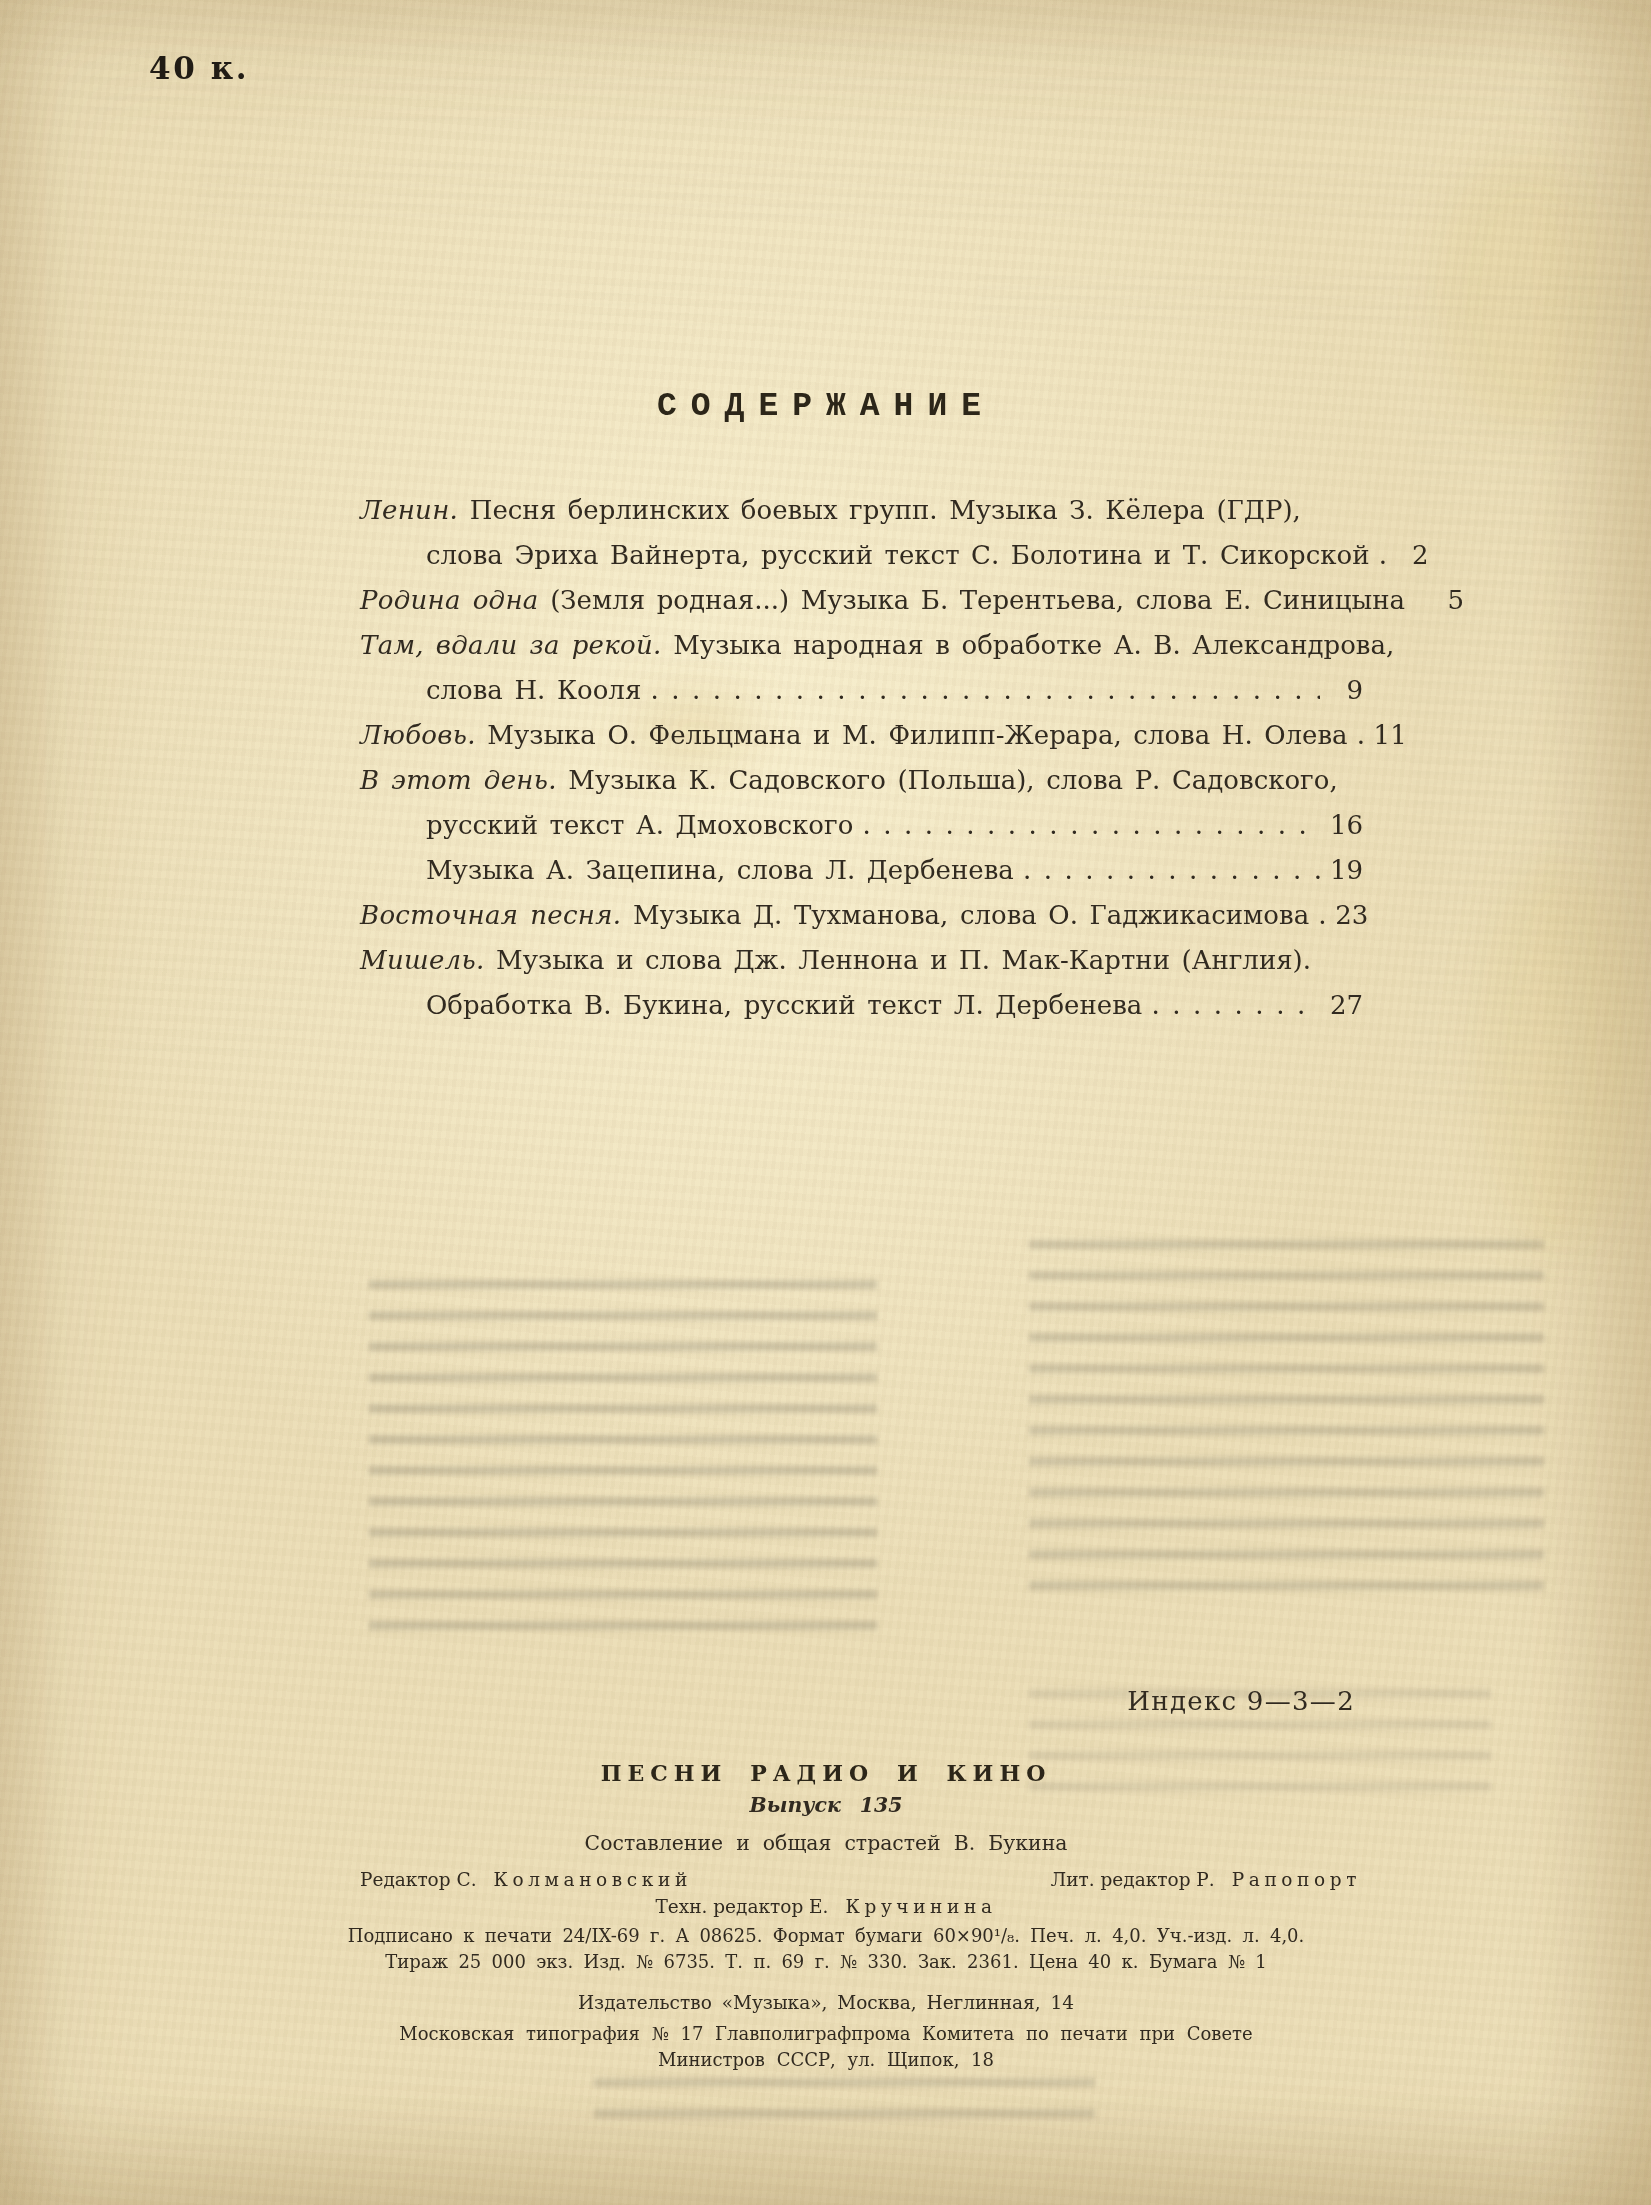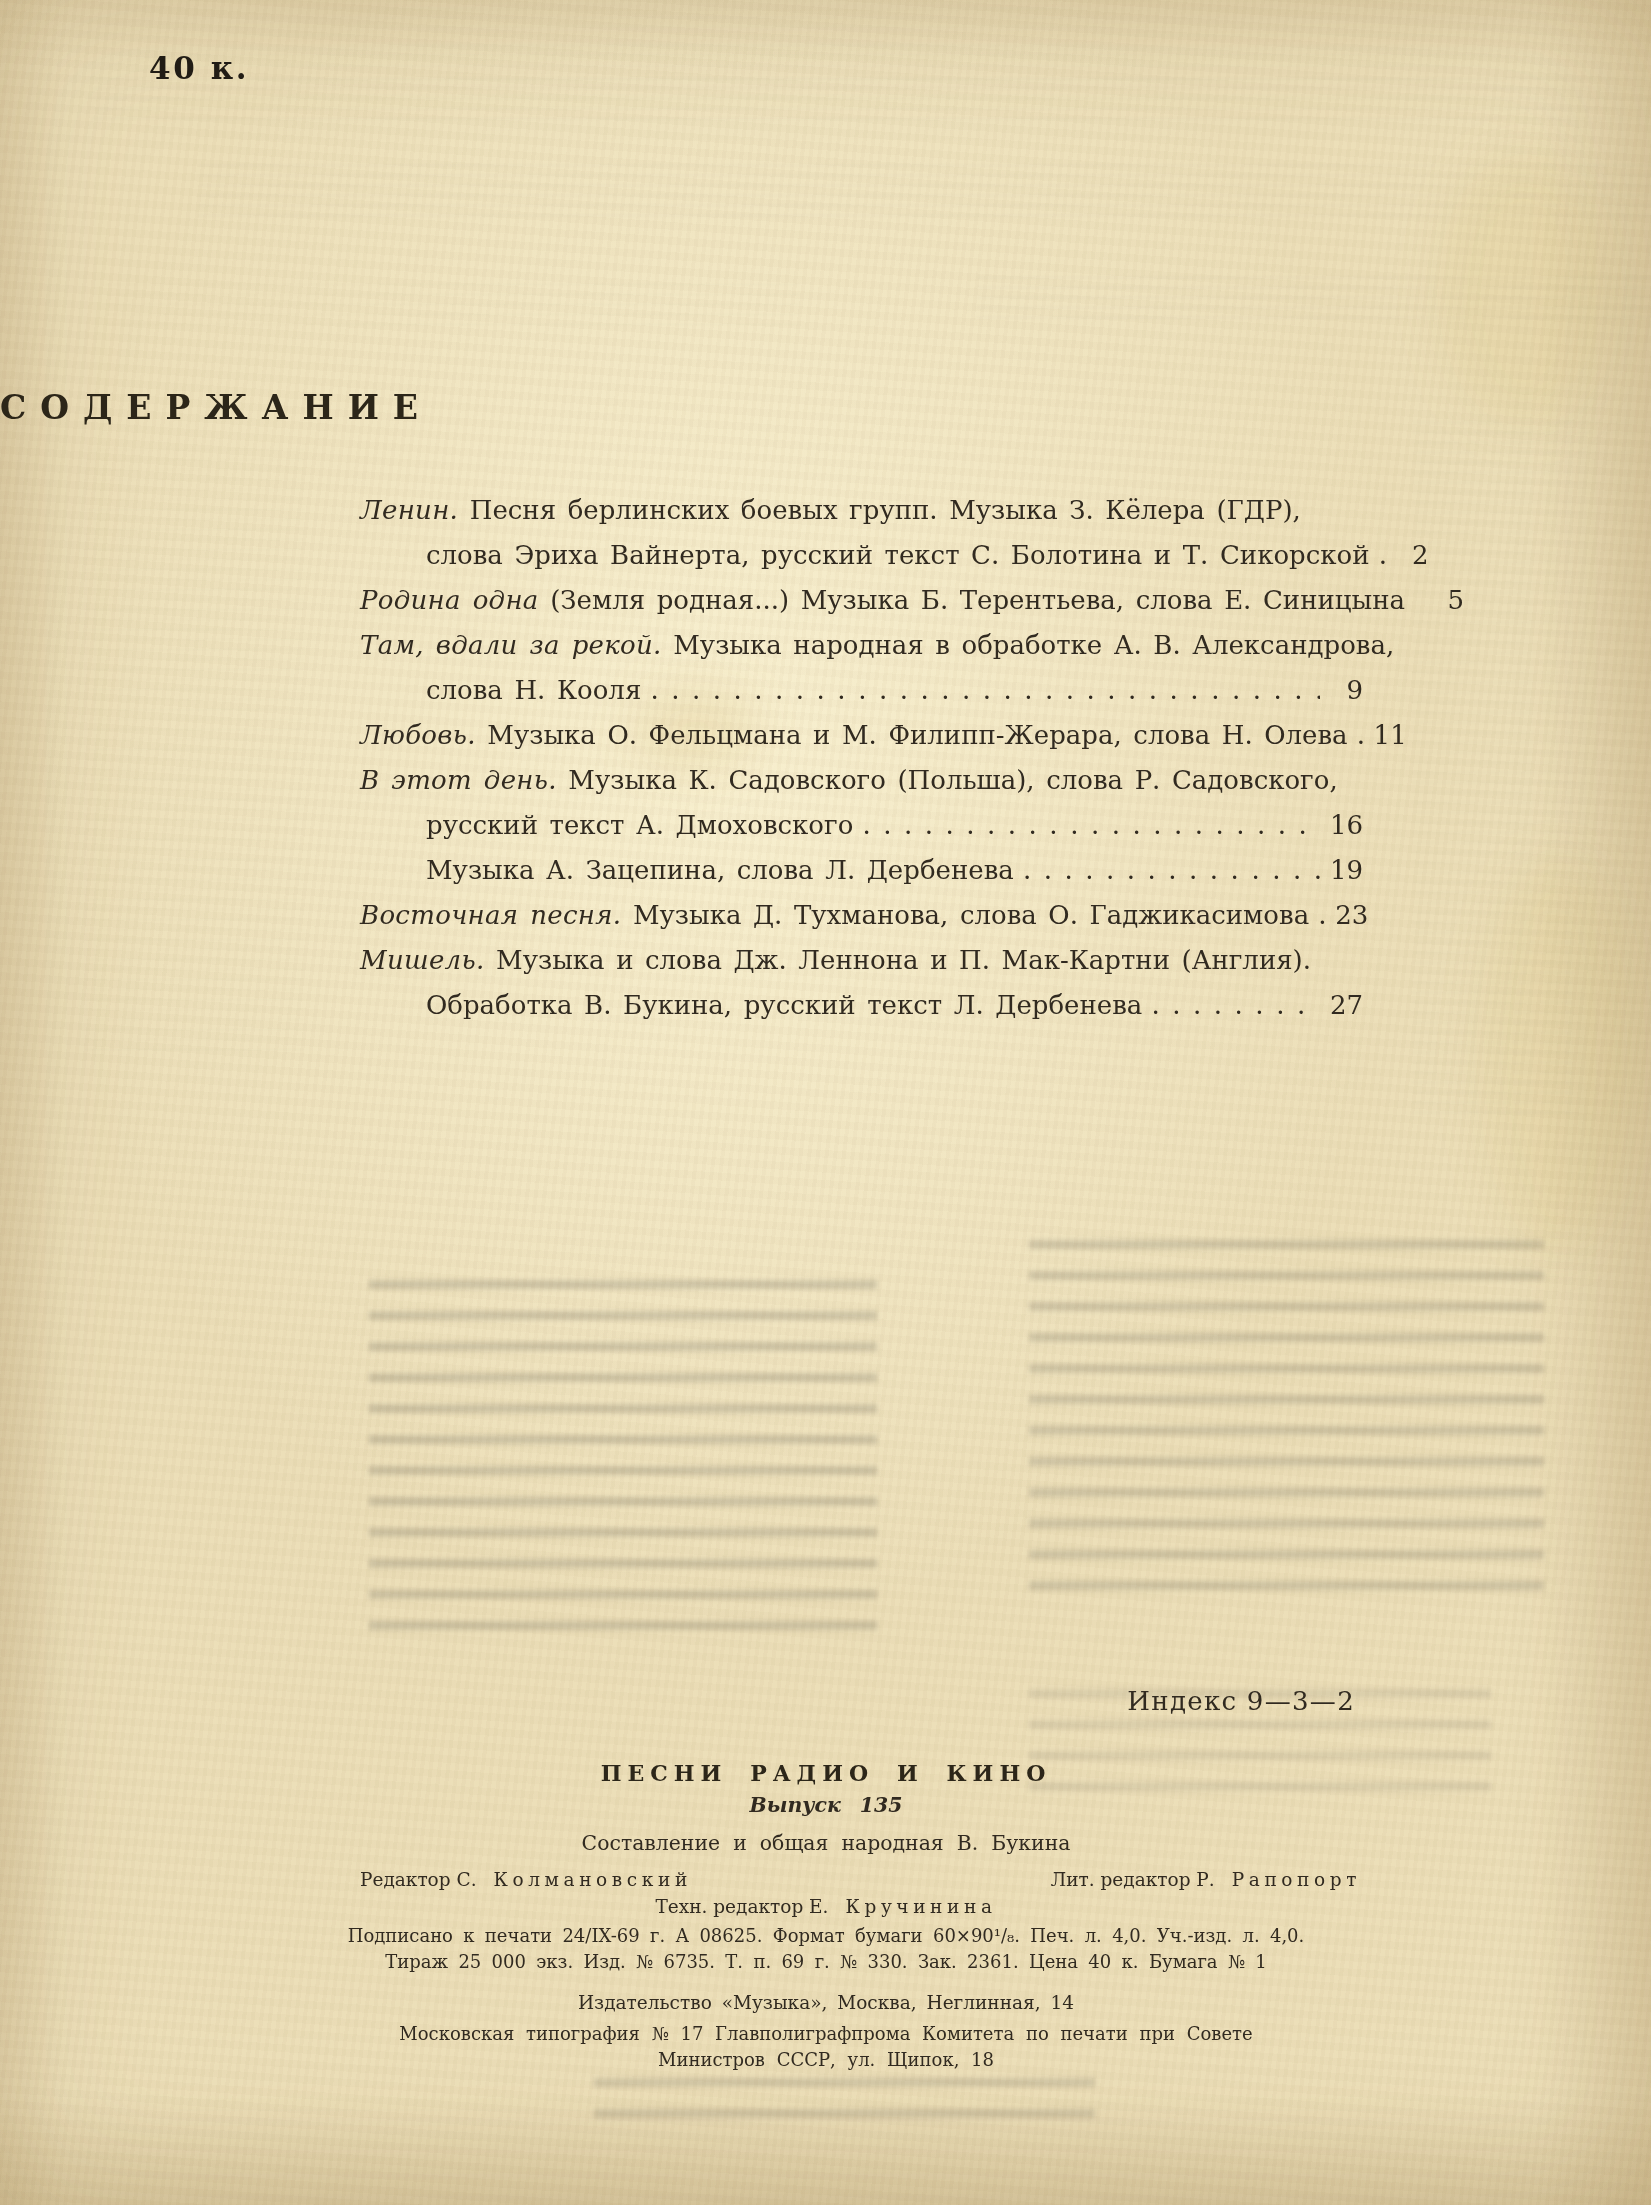--- a/index.html
+++ b/index.html
@@ -37,22 +37,22 @@
     filter:blur(2.6px);
   }
   .stain{position:absolute;border-radius:50%;pointer-events:none;filter:blur(22.4px);}
 
   .price{
     position:absolute;top:50px;left:149px;
     font-size:31px;font-weight:700;letter-spacing:2.6px;color:#211c15;
   }
   .doc-title{
     position:absolute;top:388px;left:0;width:100%;
-    font-size:33px;font-weight:700;
-    letter-spacing:14px;color:#2c2619;white-space:nowrap;
+    text-align:center;font-size:33px;font-weight:700;
+    letter-spacing:14px;color:#2c2619;white-space:nowrap;font-family:Liberation Mono, monospace;
   }
   .toc{
     position:absolute;top:488px;left:360px;width:1003px;
     font-size:26px;line-height:45px;word-spacing:3.3px;
   }
   .toc-line{display:flex;align-items:flex-end;}
   .toc-line.indent{padding-left:66px;}
   .toc-text{white-space:pre;}
   .toc-text i{font-style:italic;letter-spacing:0.3px;}
   .leader{flex:1 1 auto;overflow:hidden;white-space:nowrap;margin:0 5.3px 0 9.2px;min-width:6.6px;}
@@ -155,21 +155,21 @@
         <span class="toc-text">Обработка В. Букина, русский текст Л. Дербенева</span>
         <span class="leader dots"></span>
         <span class="toc-page">27</span>
       </div>
     </div>
 
   <div class="index-line">Индекс 9—3—2</div>
 
   <div class="c-line series">ПЕСНИ РАДИО И КИНО</div>
   <div class="c-line issue">Выпуск 135</div>
-  <div class="c-line compiled">Составление и общая народная В. Букина</div>
+  <div class="c-line compiled">Составление и общая страстей В. Букина</div>
 
   <div class="editors">
     <span><span>Редактор С.</span><span class="sp-name">Колмановский</span></span>
     <span><span>Лит. редактор Р.</span><span class="sp-name">Рапопорт</span></span>
   </div>
   <div class="c-line tech"><span>Техн. редактор Е.</span><span class="sp-name">Кручинина</span></div>
 
   <div class="c-line print1">Подписано к печати 24/IX-69 г. А 08625. Формат бумаги 60×90¹/₈. Печ. л. 4,0. Уч.-изд. л. 4,0.</div>
   <div class="c-line print2">Тираж 25 000 экз. Изд. № 6735. Т. п. 69 г. № 330. Зак. 2361. Цена 40 к. Бумага № 1</div>
   <div class="c-line publisher">Издательство «Музыка», Москва, Неглинная, 14</div>

